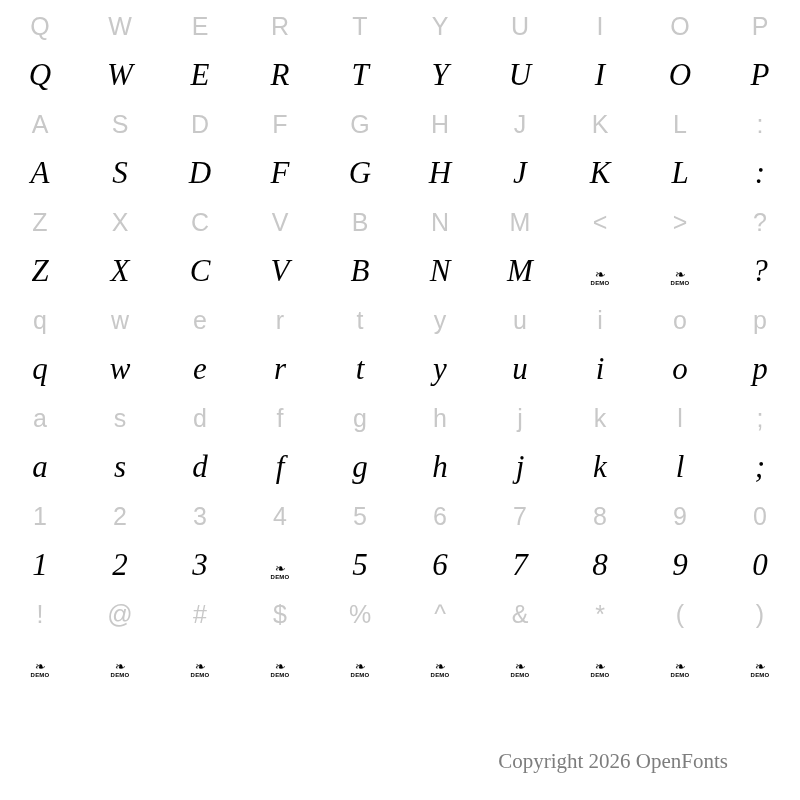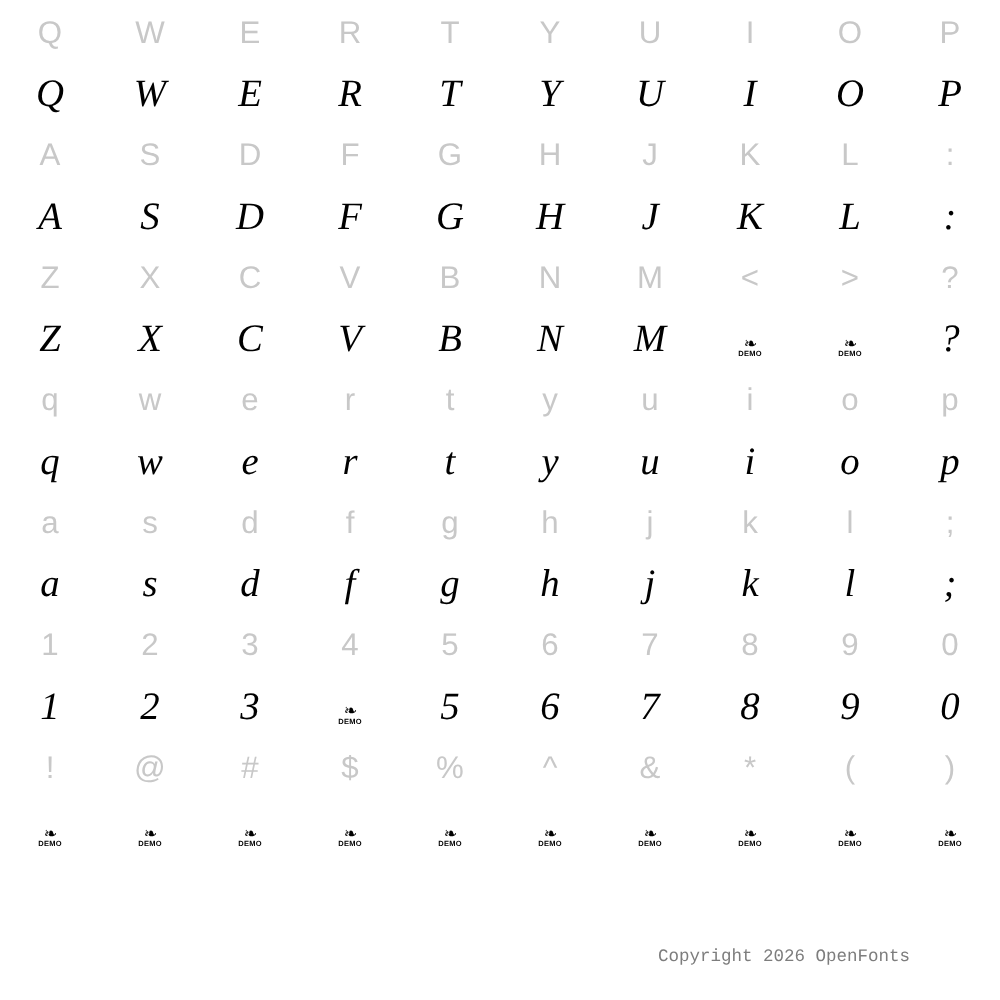--- a/index.html
+++ b/index.html
@@ -74,22 +74,22 @@
     font-weight: bold;
     font-size: 6px;
     line-height: 7px;
     letter-spacing: 0.2px;
     color: #000000;
   }
   #copyright {
     position: absolute;
     right: 72px;
     bottom: 26px;
-    font-family: Liberation Mono, monospace;
-    font-size: 14px;
+    font-family: Liberation Serif, serif;
+    font-size: 21px;
     color: #7d7d7d;
     white-space: nowrap;
   }
 </style>
 </head>
 <body>
 
 <div id="sheet">
   <div class="grid" id="grid">
       <div class="row row-key">

